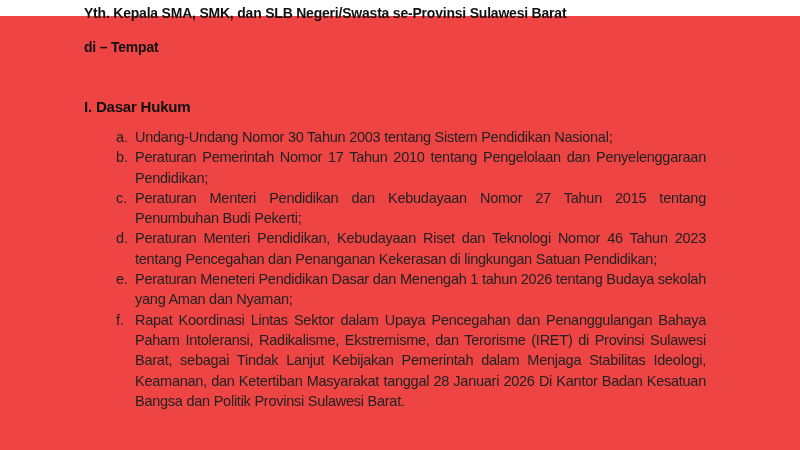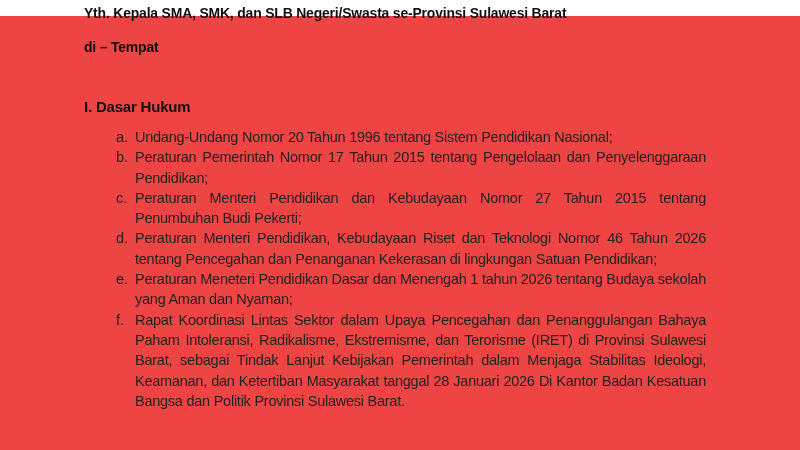--- a/index.html
+++ b/index.html
@@ -81,33 +81,33 @@
 
   <div id="addressee" class="bold-line">Yth. Kepala SMA, SMK, dan SLB Negeri/Swasta se-Provinsi Sulawesi Barat</div>
 
   <div id="place" class="bold-line">di – Tempat</div>
 
   <div id="section-title" class="bold-line">I. Dasar Hukum</div>
 
   <ul class="list">
     <li class="list-item">
       <span class="item-label">a.</span>
-      <span class="item-text">Undang-Undang Nomor 20 Tahun 1996 tentang Sistem Pendidikan Nasional;</span>
+      <span class="item-text">Undang-Undang Nomor 30 Tahun 2003 tentang Sistem Pendidikan Nasional;</span>
     </li>
     <li class="list-item">
       <span class="item-label">b.</span>
-      <span class="item-text">Peraturan Pemerintah Nomor 17 Tahun 2015 tentang Pengelolaan dan Penyelenggaraan Pendidikan;</span>
+      <span class="item-text">Peraturan Pemerintah Nomor 17 Tahun 2010 tentang Pengelolaan dan Penyelenggaraan Pendidikan;</span>
     </li>
     <li class="list-item">
       <span class="item-label">c.</span>
       <span class="item-text">Peraturan Menteri Pendidikan dan Kebudayaan Nomor 27 Tahun 2015 tentang Penumbuhan Budi Pekerti;</span>
     </li>
     <li class="list-item">
       <span class="item-label">d.</span>
-      <span class="item-text">Peraturan Menteri Pendidikan, Kebudayaan Riset dan Teknologi Nomor 46 Tahun 2026 tentang Pencegahan dan Penanganan Kekerasan di lingkungan  Satuan Pendidikan;</span>
+      <span class="item-text">Peraturan Menteri Pendidikan, Kebudayaan Riset dan Teknologi Nomor 46 Tahun 2023 tentang Pencegahan dan Penanganan Kekerasan di lingkungan  Satuan Pendidikan;</span>
     </li>
     <li class="list-item">
       <span class="item-label">e.</span>
       <span class="item-text">Peraturan Meneteri Pendidikan Dasar dan Menengah 1 tahun 2026 tentang Budaya sekolah yang Aman dan Nyaman;</span>
     </li>
     <li class="list-item">
       <span class="item-label">f.</span>
       <span class="item-text">Rapat Koordinasi Lintas Sektor dalam Upaya Pencegahan dan Penanggulangan Bahaya Paham Intoleransi, Radikalisme, Ekstremisme, dan Terorisme (IRET) di Provinsi Sulawesi Barat, sebagai Tindak Lanjut Kebijakan Pemerintah dalam Menjaga Stabilitas Ideologi, Keamanan, dan Ketertiban Masyarakat tanggal 28 Januari 2026 Di Kantor Badan Kesatuan Bangsa dan Politik Provinsi Sulawesi Barat.</span>
     </li>
   </ul>

